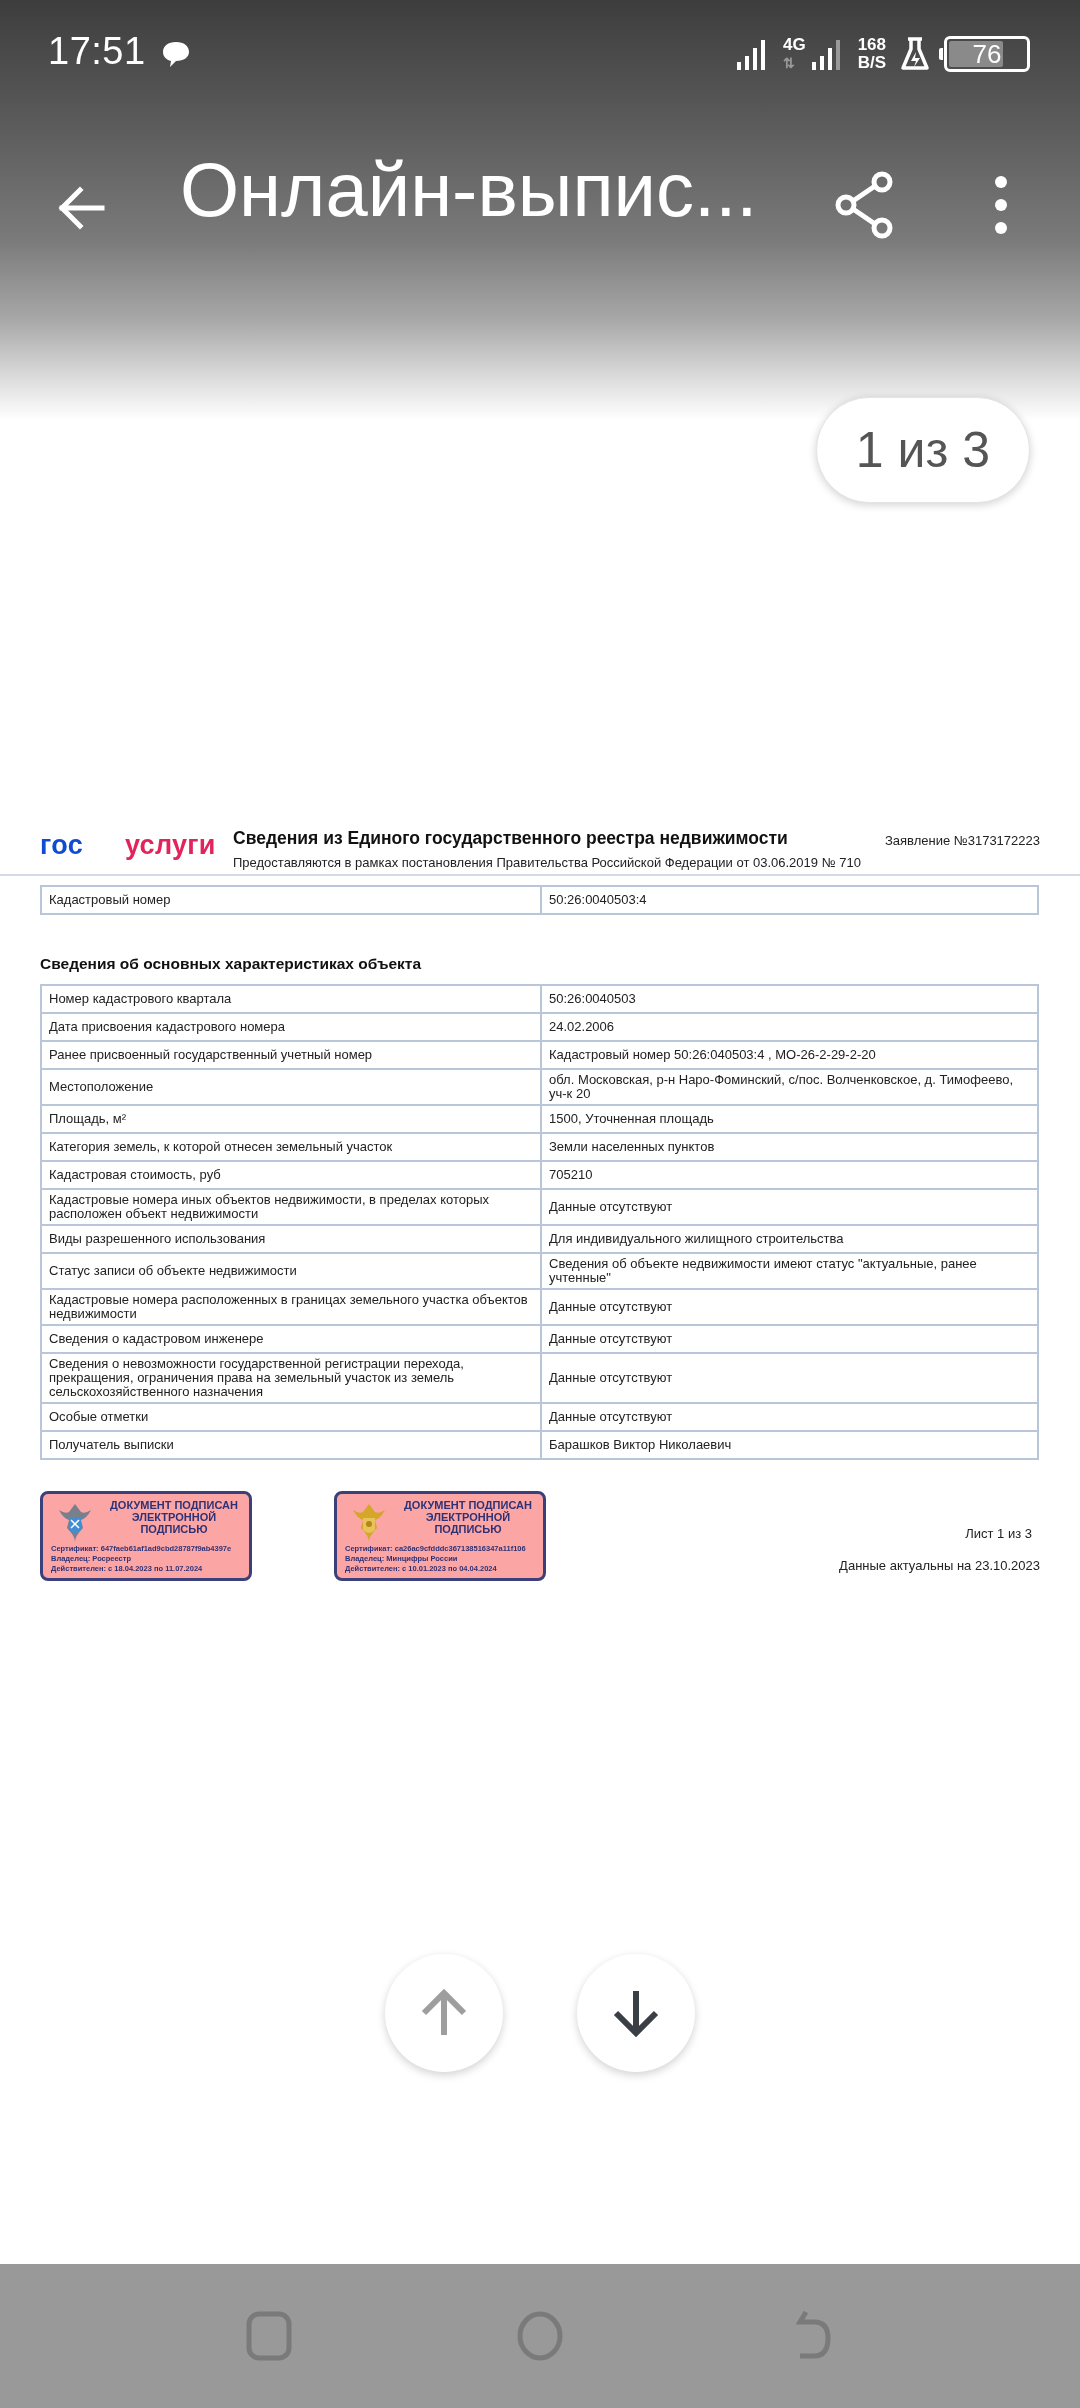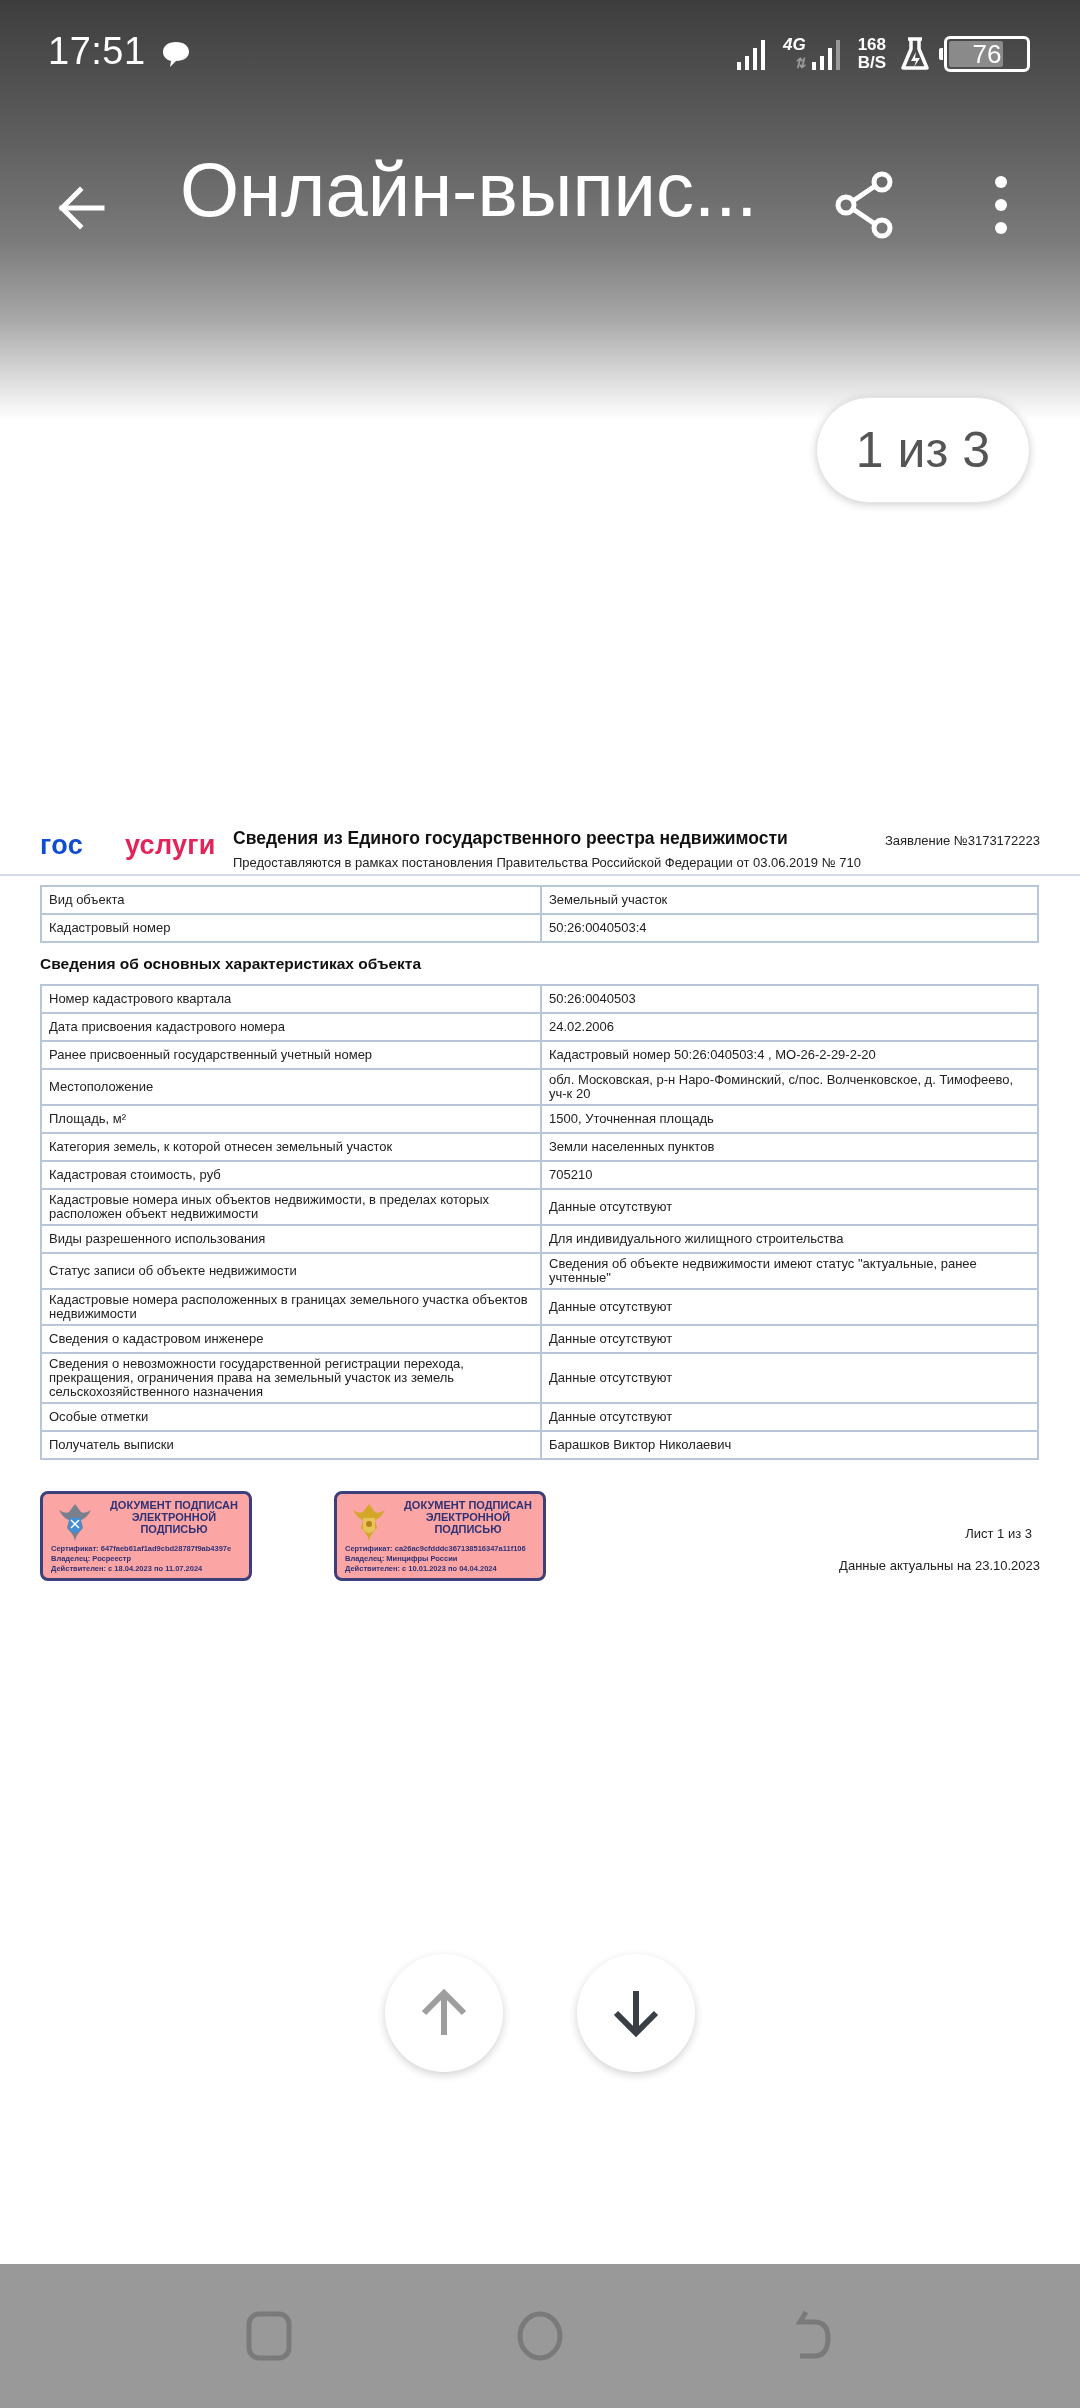--- a/index.html
+++ b/index.html
@@ -9,21 +9,21 @@
   }
   .topgrad {
     position:absolute; left:0; top:0; width:1080px; height:420px;
     background:linear-gradient(to bottom, #3d3d3d 0px, #5a5a5a 120px, #7a7a7a 240px, #a8a8a8 320px, #e6e6e6 390px, #ffffff 420px);
   }
   .statusbar { position:absolute; left:0; top:0; width:1080px; height:110px; color:#fff; }
   .time { position:absolute; left:48px; top:30px; font-size:38px; color:#fff; letter-spacing:0.5px; }
   .msg-icon { position:absolute; left:160px; top:38px; width:32px; height:32px; }
   .sb-right { position:absolute; right:50px; top:32px; height:44px; display:flex; align-items:center; gap:14px; }
   .sig { width:34px; height:36px; }
-  .net4g { display:flex; flex-direction:column; align-items:flex-end; font-size:17px; font-weight:bold; line-height:18px; color:#fff;font-style:italic; }
+  .net4g { display:flex; flex-direction:column; align-items:flex-start; font-size:17px; font-weight:bold; line-height:18px; color:#fff; }
   .speed { display:flex; flex-direction:column; align-items:center; font-size:17px; font-weight:bold; line-height:18px; color:#fff; }
   .battery { width:86px; height:36px; border:3px solid #fff; border-radius:6px; box-sizing:border-box; position:relative; display:flex; align-items:center; justify-content:center; }
   .battery .fill { position:absolute; left:2px; top:2px; bottom:2px; width:68%; background:#8a8a8a; border-radius:2px; }
   .battery span { position:relative; color:#fff; font-size:26px; }
   .battery:before { content:""; position:absolute; left:-8px; top:9px; width:4px; height:12px; background:#fff; border-radius:2px 0 0 2px; }
 
   .appbar { position:absolute; left:0; top:140px; width:1080px; height:130px; }
   .back-btn { position:absolute; left:52px; top:38px; width:60px; height:60px; cursor:pointer; }
   .title { position:absolute; left:180px; top:6px; font-size:76px; color:#fff; white-space:nowrap; }
   .share-btn { position:absolute; left:832px; top:30px; width:66px; height:70px; cursor:pointer; }
@@ -144,24 +144,20 @@
   <div class="doc-header">
     <div class="logo"><span class="gos">гос</span><span class="uslugi">услуги</span></div>
     <div class="doc-title">Сведения из Единого государственного реестра недвижимости</div>
     <div class="doc-sub">Предоставляются в рамках постановления Правительства Российской Федерации от 03.06.2019 № 710</div>
     <div class="doc-app">Заявление №3173172223</div>
     <div class="doc-rule"></div>
   </div>
 
   <table class="kv t1">
     <tbody>
-        <tr class="h1">
-      <td class="k">Вид объекта</td>
-      <td>Земельный участок</td>
-    </tr>
     <tr class="h1">
       <td class="k">Кадастровый номер</td>
       <td>50:26:0040503:4</td>
     </tr>
   </tbody>
     </table>
 
   <div class="section-title">Сведения об основных характеристиках объекта</div>
 
   <table class="kv t2">

